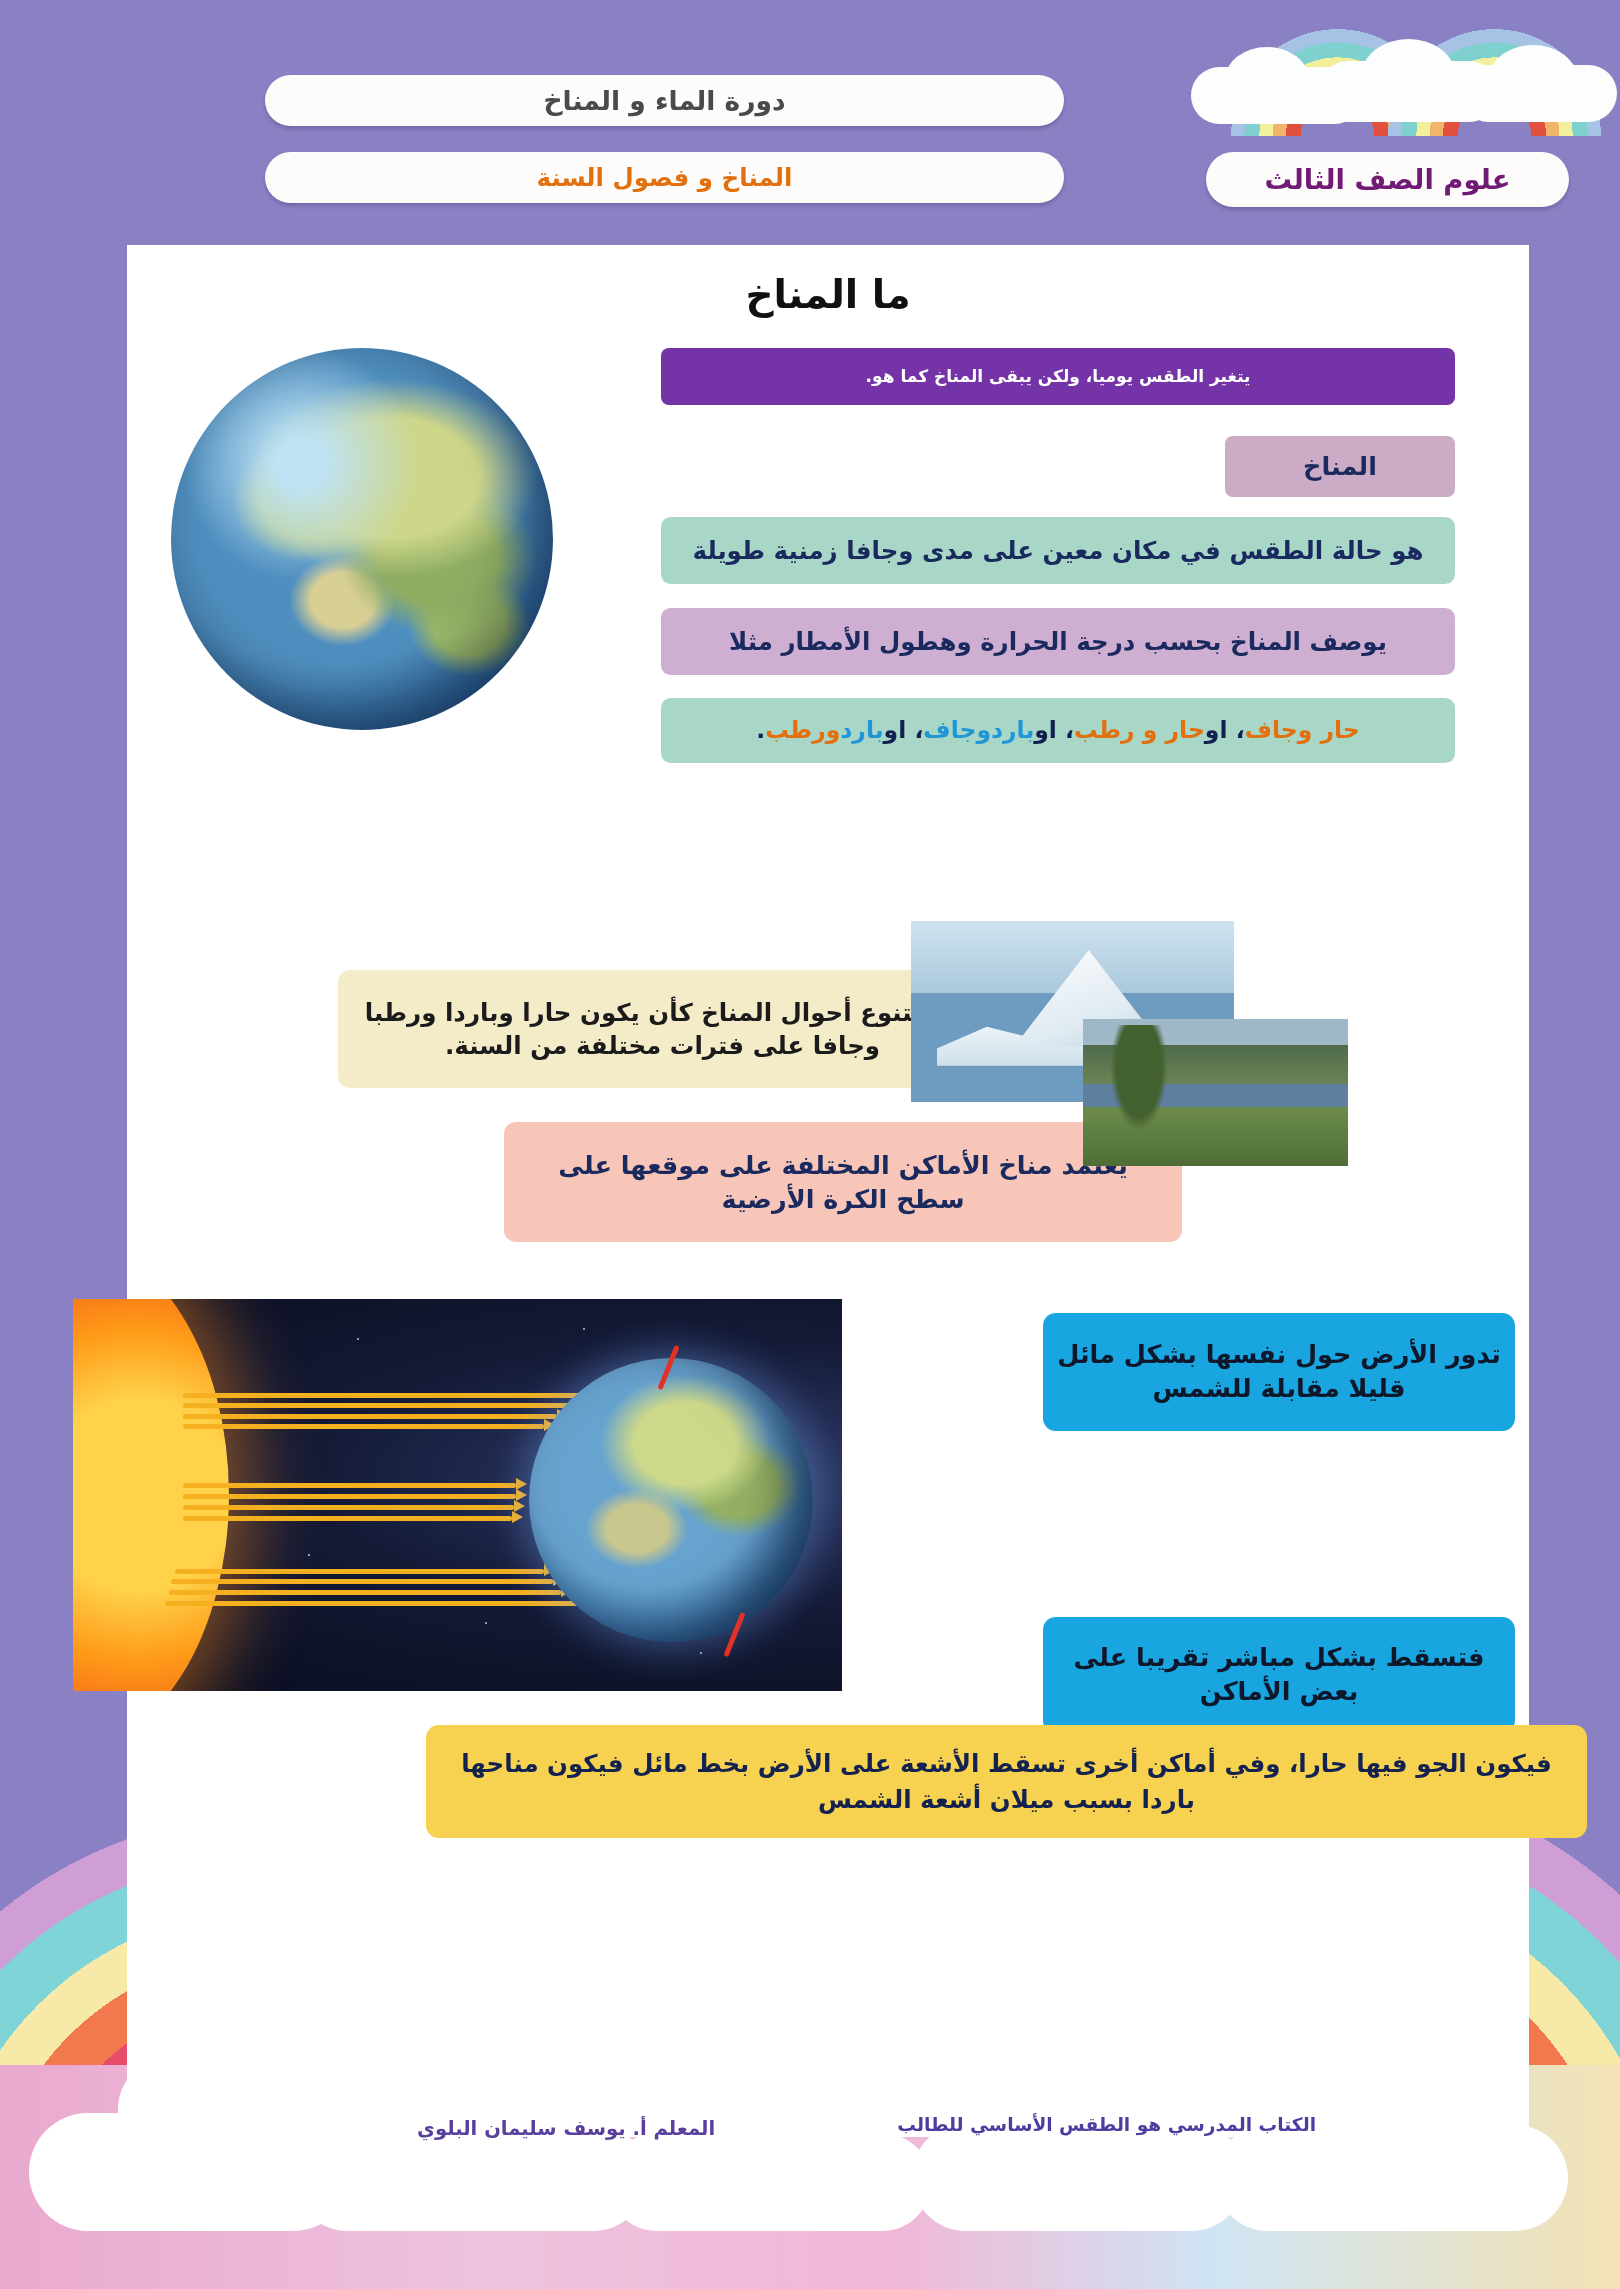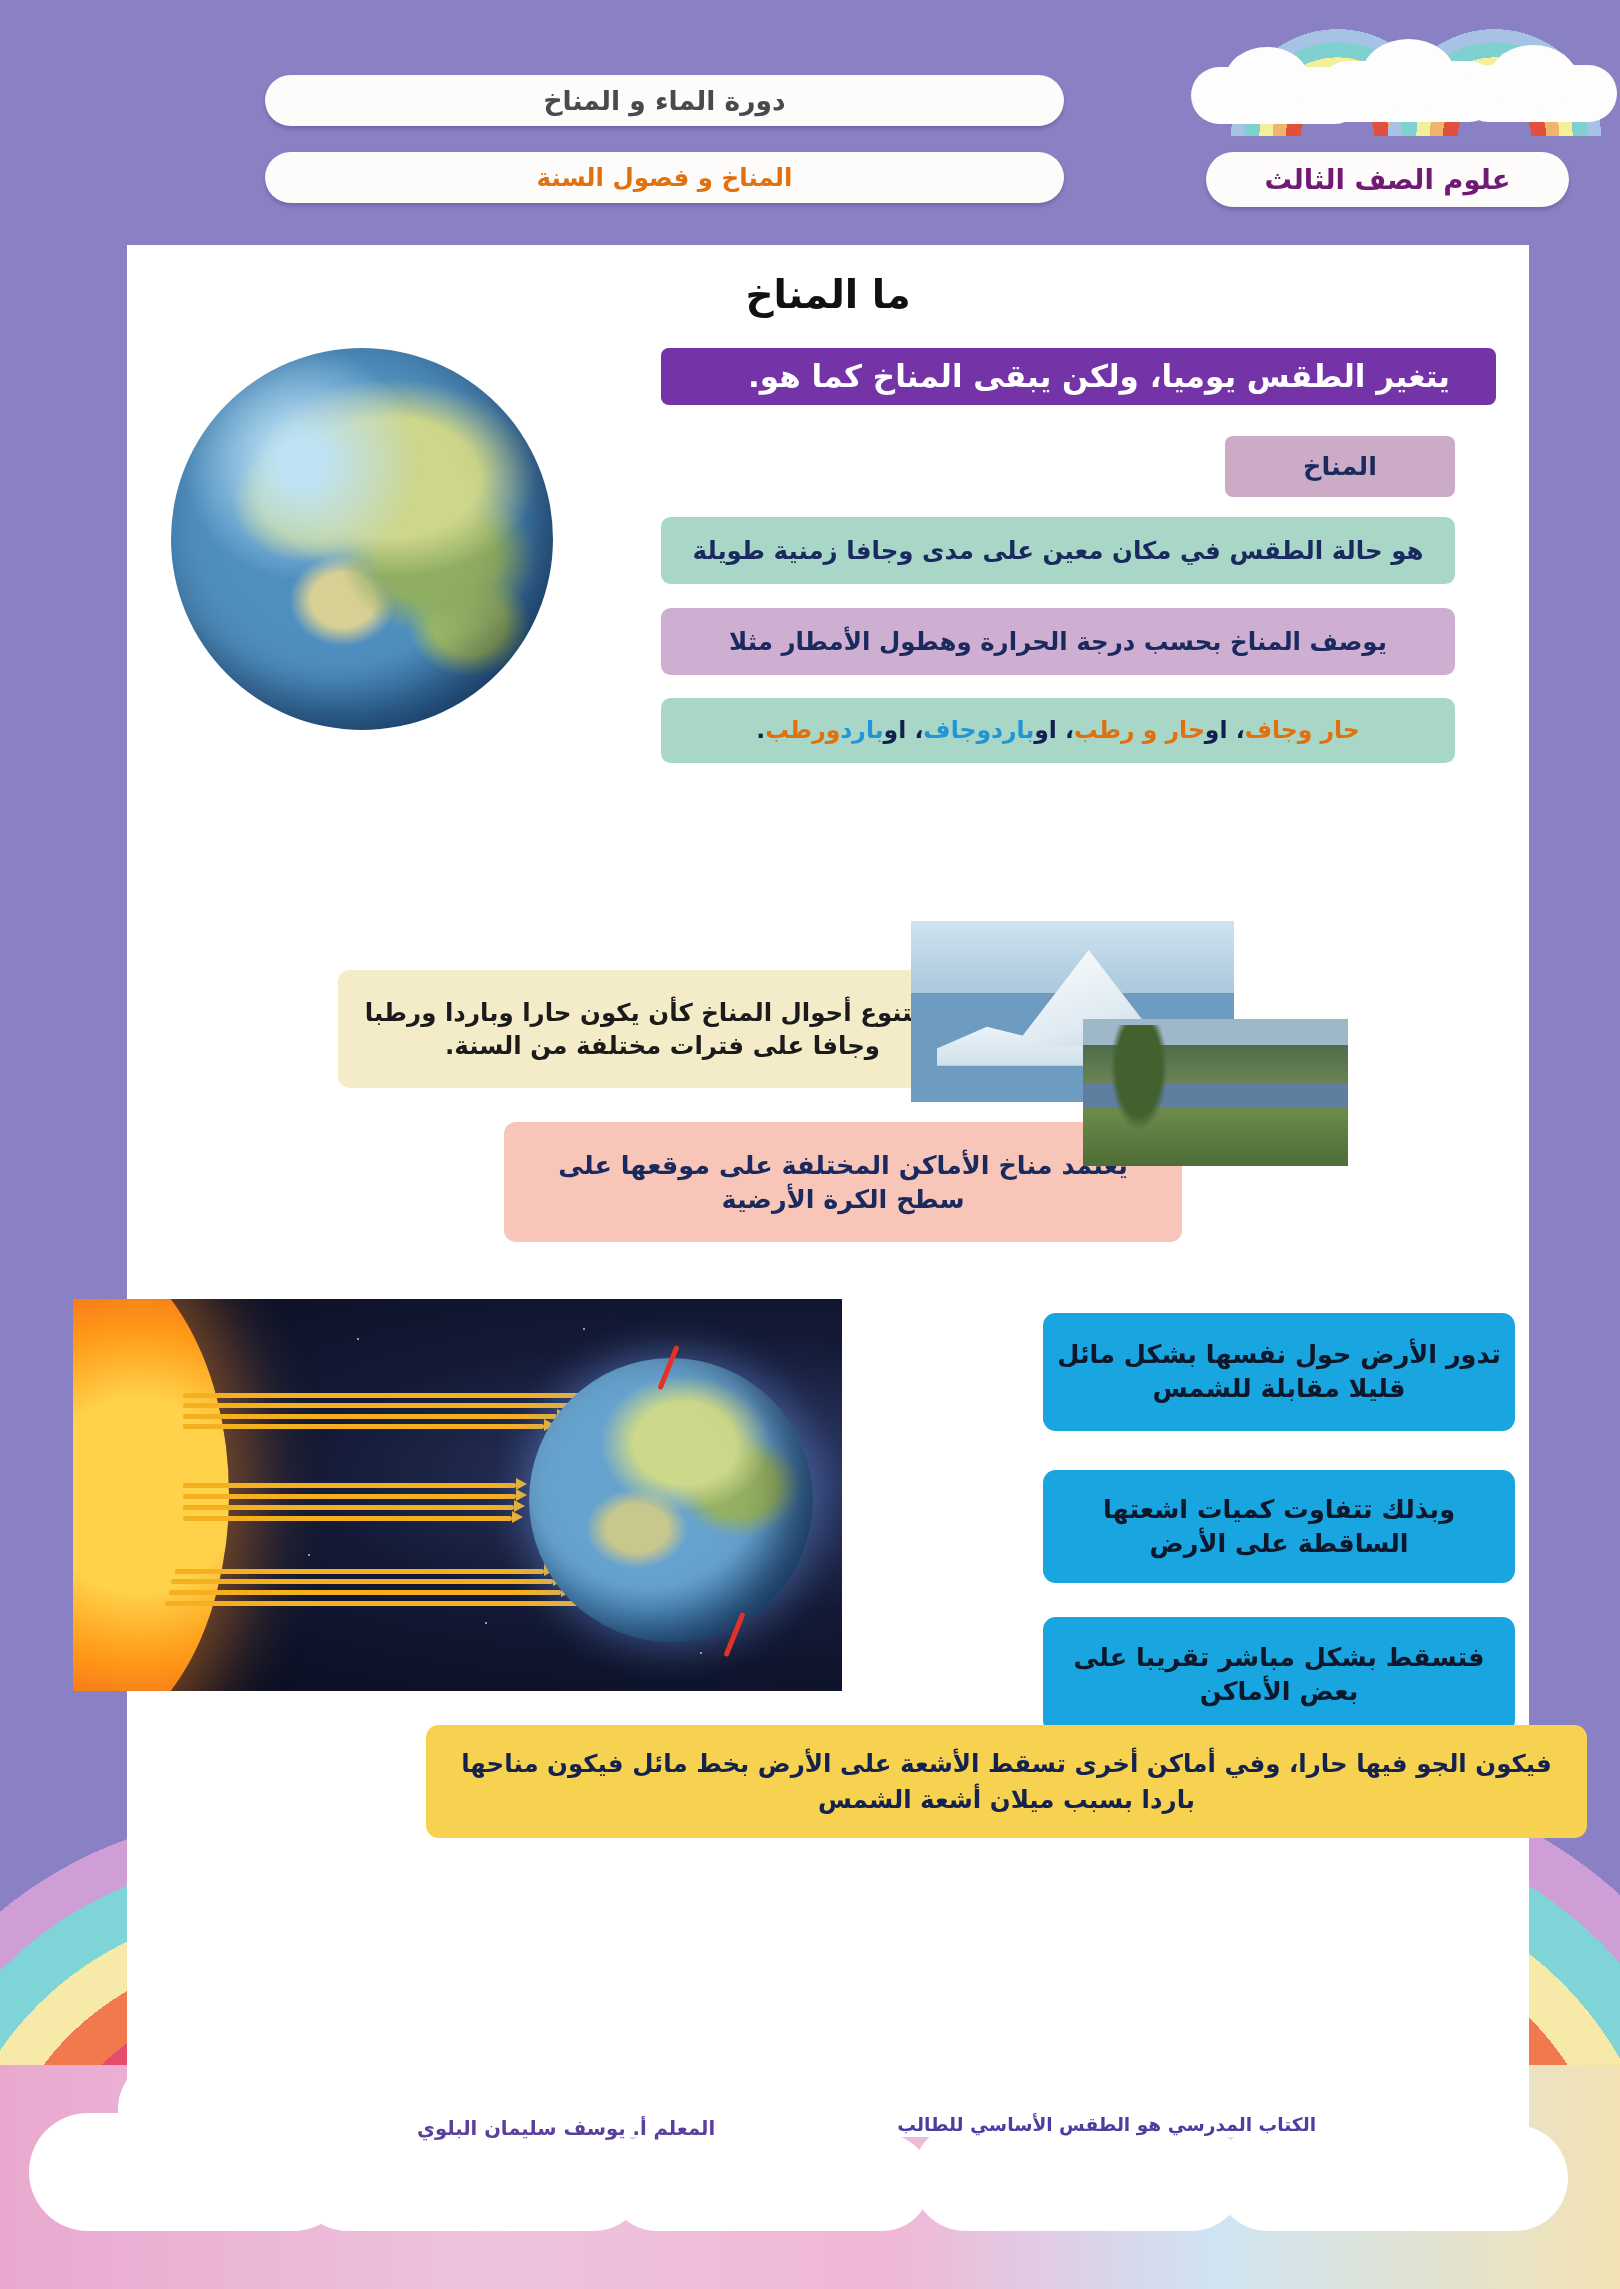--- a/index.html
+++ b/index.html
@@ -98,21 +98,21 @@
       radial-gradient(circle at 40% 36%, #4f8fc0 0 55%, #2f6ea6 78%, #1d4f7d 100%);
     box-shadow:inset -21.6px -21.6px 54px rgba(0,0,20,.45), 0 0 21.6px rgba(255,255,255,.35);
   }
 
   
   .bar{
     position:absolute;border-radius:9.8px;display:flex;align-items:center;
     font-weight:700;line-height:1.35;
   }
   #bar-purple{left:534px;top:103px;width:794px;height:57px;background:#7434a7;color:#fff;
-    font-size:31px;justify-content:center;border-radius:7.8px;padding-left:41px;}
+    font-size:17px;justify-content:center;border-radius:7.8px;}
   #bar-climate{left:1098px;top:191px;width:230px;height:61px;background:#cbabc6;color:#1b2a5e;
     font-size:25.5px;justify-content:center;border-radius:7.8px;}
   #bar-def{left:534px;top:272px;width:794px;height:67px;background:#a8d7c8;color:#1b2a5e;
     font-size:24.5px;justify-content:center;border-radius:9.8px;}
   #bar-desc{left:534px;top:363px;width:794px;height:67px;background:#ceaed1;color:#1b2a5e;
     font-size:24.5px;justify-content:center;border-radius:9.8px;}
   #bar-types{left:534px;top:453px;width:794px;height:65px;background:#a8d7c8;color:#1b2a5e;
     font-size:23.5px;justify-content:center;border-radius:9.8px;}
   .t-orange{color:#e2700e;}
   .t-blue{color:#2196d6;}
@@ -288,21 +288,20 @@
       <div class="ray" style="left:102px;top:270px;width:369px;"></div>
       <div class="ray" style="left:98px;top:280px;width:382px;"></div>
       <div class="ray" style="left:96px;top:291px;width:392px;"></div>
       <div class="ray" style="left:92px;top:302px;width:421px;"></div>
       <div class="earth"></div>
       <div class="axis" style="left:593px;top:45px;height:47px;transform:rotate(22deg);"></div>
       <div class="axis" style="left:659px;top:312px;height:47px;transform:rotate(22deg);"></div>
     </div>
 
     <div class="blue" id="blue1">تدور الأرض حول نفسها بشكل مائل قليلا مقابلة للشمس</div>
-    <div class="blue" id="blue2">وبذلك تتفاوت كميات اشعتها الساقطة على الأرض</div>
     <div class="blue" id="blue3">فتسقط بشكل مباشر تقريبا على بعض الأماكن</div>
 
     <div id="bar-yellow">فيكون الجو فيها حارا، وفي أماكن أخرى تسقط الأشعة على الأرض بخط مائل فيكون مناحها باردا بسبب ميلان أشعة الشمس</div>
   </div>
 
   <div class="foot-txt" id="foot-book">الكتاب المدرسي هو الطقس الأساسي  للطالب</div>
   <div class="foot-txt" id="foot-teacher">المعلم  أ. يوسف سليمان البلوي</div>
 
 </div>
 

